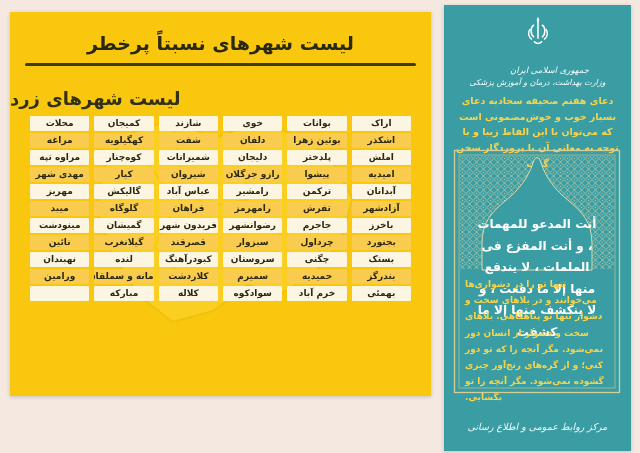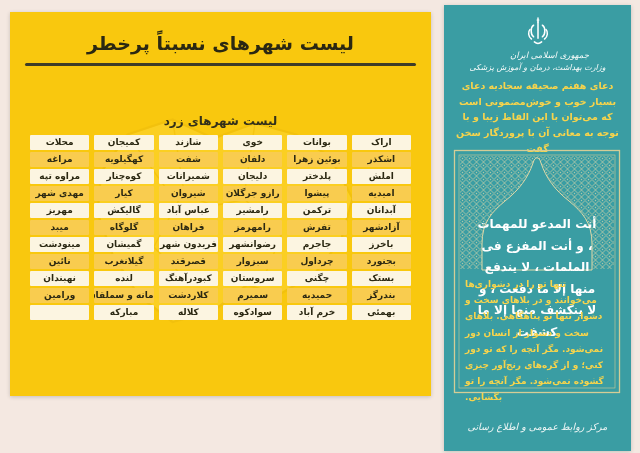--- a/index.html
+++ b/index.html
@@ -24,22 +24,22 @@
   }
   .yp-divider {
     margin:9px 15px 0; height:2.5px; background:#3E3C28; border-radius:2px;
     position:relative; z-index:2;
   }
   .map-watermark {
     position:absolute; left:65px; top:80px; width:300px; height:280px;
     opacity:.45; z-index:1; pointer-events:none;
   }
   .yp-subtitle {
-    margin-top:48px; text-align:center;
-    font-size:12px; font-weight:bold; color:#33301A;
+    margin-top:22px; text-align:left;
+    font-size:18px; font-weight:bold; color:#33301A;
     position:relative; z-index:2;
   }
   .city-table {
     margin:7px 20px 0; position:relative; z-index:2;
     display:grid; grid-template-columns:repeat(6,1fr);
     column-gap:5px; row-gap:2px; direction:rtl;
   }
   .cell {
     height:15px; line-height:15px; text-align:center;
     font-size:9px; font-weight:bold; color:var(--dark_text,#2B2812);
@@ -49,21 +49,21 @@
   .cell.amber { background:var(--row_amber,#F9CC4F); }
 
   
   .teal-panel {
     position:absolute; left:444px; top:5px; width:187px; height:446px;
     background:var(--teal_panel,#3A9DA3);
     box-shadow:0 1px 4px rgba(0,0,0,.18);
     color:#fff; text-align:center;
   }
   .emblem { margin:10px auto 0; width:30px; height:32px; display:block; }
-  .org-line1 { margin-top:3px; font-size:8.5px; font-style:italic; color:#F6FBFA;padding-left:24px; }
+  .org-line1 { margin-top:18px; font-size:8.5px; font-style:italic; color:#F6FBFA;padding-left:24px; }
   .org-line2 { margin-top:3px; font-size:8px;  font-style:italic; color:#F6FBFA;text-align:center; }
   .leader-label {
     margin-top:10px; font-size:9px; font-weight:bold;
     color:var(--accent_yellow,#F7D44C);
   }
   .leader-quote {
     margin:6px 11px 0; font-size:9.5px; font-weight:bold; line-height:1.65;
     color:var(--accent_yellow,#F7D44C); text-align:center;
   }
   .mihrab { position:absolute; left:8px; top:143px; width:170px; height:247px; }

